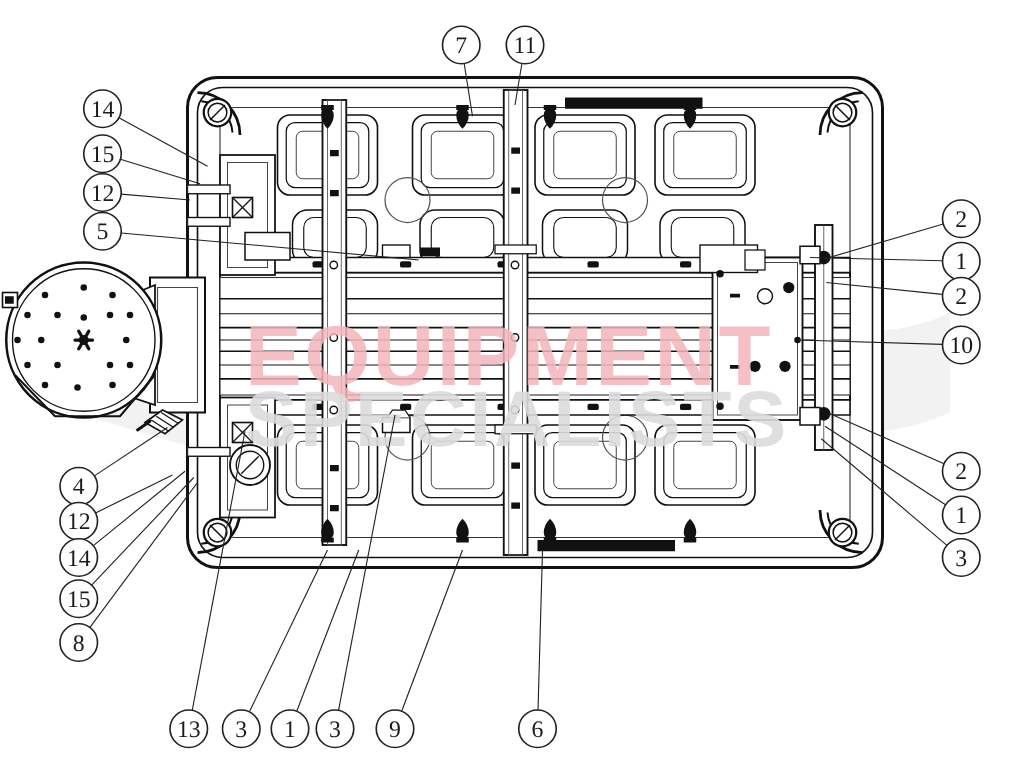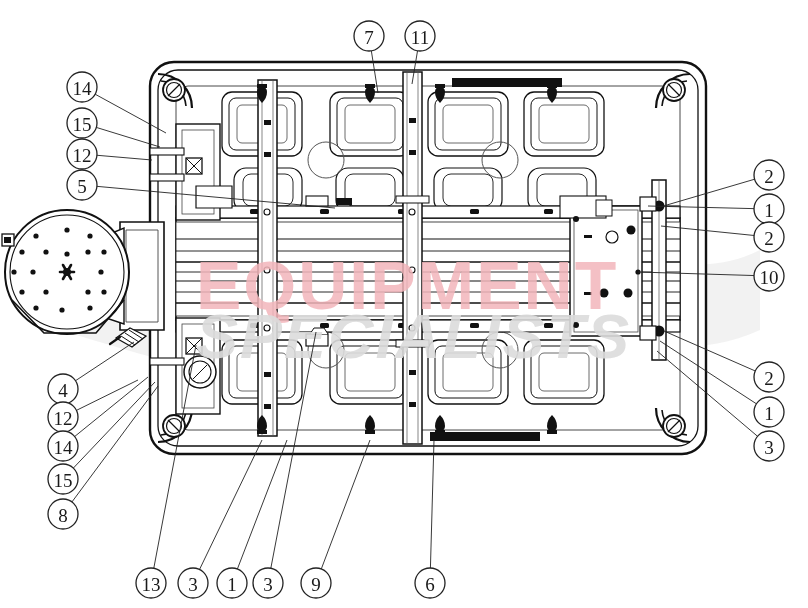--- a/index.html
+++ b/index.html
@@ -4,21 +4,21 @@
 <style>
   html,body{margin:0;padding:0;background:#ffffff;}
   body{width:808px;height:608px;overflow:hidden;font-family:"Liberation Serif",serif;}
   #stage{position:relative;width:808px;height:608px;background:#fff;}
   svg.layer{position:absolute;left:0;top:0;width:808px;height:608px;}
   .cal text{font-family:"Liberation Serif",serif;font-size:19px;fill:#1a1a1a;text-anchor:middle;dominant-baseline:central;}
   .wm{position:absolute;pointer-events:none;}
   .wm-eq{left:196px;top:246px;font-family:"Liberation Sans",sans-serif;font-weight:bold;font-size:68px;letter-spacing:2px;
         color:#f3b6bb;opacity:.85;}
   .wm-sp{left:196px;top:300px;font-family:"Liberation Sans",sans-serif;font-weight:bold;font-size:63px;letter-spacing:2px;
-        color:#dcdcdc;opacity:.9;font-style:italic;}
+        color:#dcdcdc;opacity:.9;}
 </style>
 </head>
 <body>
 
 <div id="stage">
 
   <svg class="layer" viewBox="0 0 808 608">
     <defs>
       <clipPath id="bodyclip">
           <rect x="150" y="62" width="556" height="392" rx="22"></rect>

